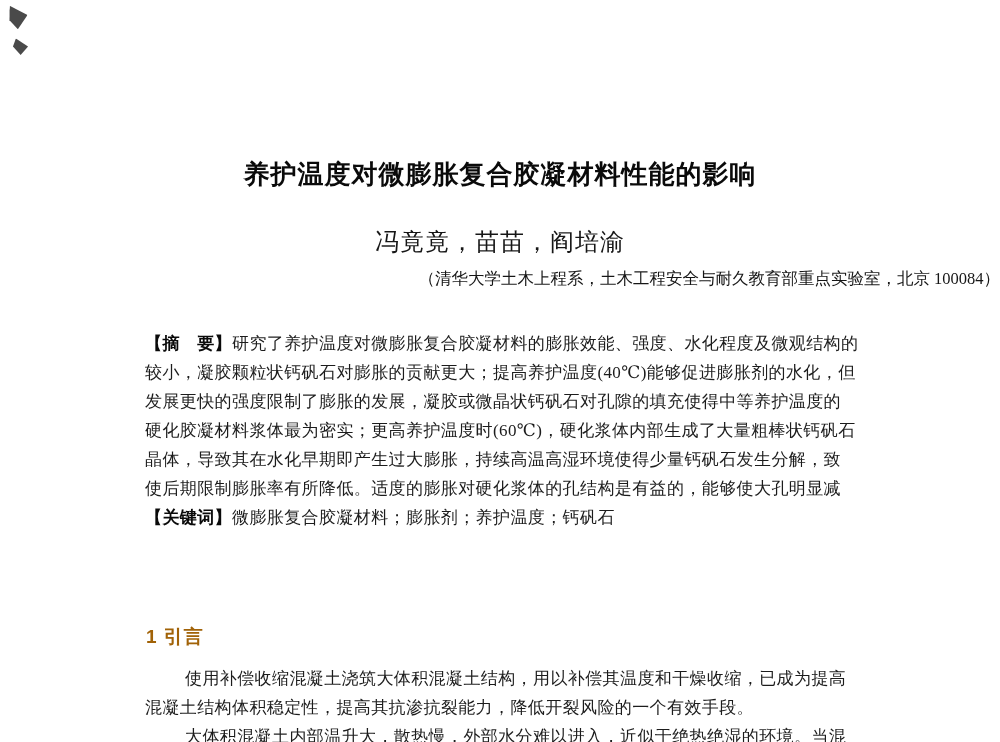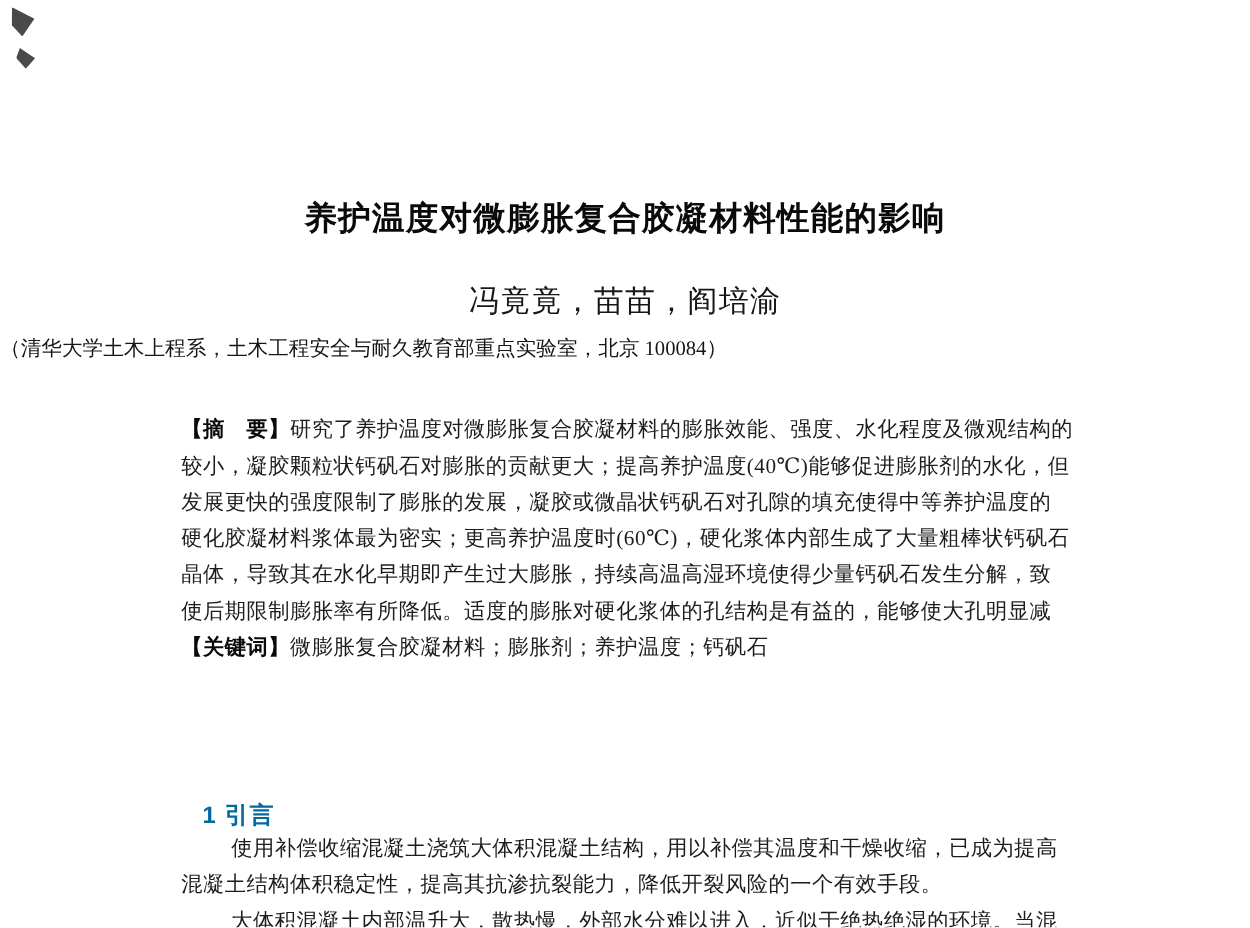--- a/index.html
+++ b/index.html
@@ -51,21 +51,21 @@
     text-align: center;
     font-size: 24px;
     line-height: 26px;
     letter-spacing: 1px;
     color: #161616;
   }
   .affiliation {
     position: absolute;
     top: 266px; left: 0;
     width: 100%;
-    text-align: left;
+    text-align: right;
     font-size: 16.5px;
     line-height: 26px;
     color: #161616;
   }
   .abstract {
     position: absolute;
     top: 329px; left: 145px;
     width: 716px;
   }
   .body-text {
@@ -84,27 +84,27 @@
   .indent {
     padding-left: 40px;
   }
   .blabel {
     font-weight: bold;
     color: #0a0a0a;
   }
   .section-heading {
     position: absolute;
     top: 623px; left: 146px;
-    margin: 16px;
+    margin: 0;
     font-family: "Liberation Sans", "DejaVu Sans", sans-serif;
     font-weight: bold;
     font-size: 19px;
     line-height: 28px;
     letter-spacing: 1px;
-    color: #0369a1;
+    color: #a16207;
   }
 </style>
 </head>
 <body>
 
 <div class="page">
 
   <div class="mark mark1"></div>
   <div class="mark mark2"></div>
 

